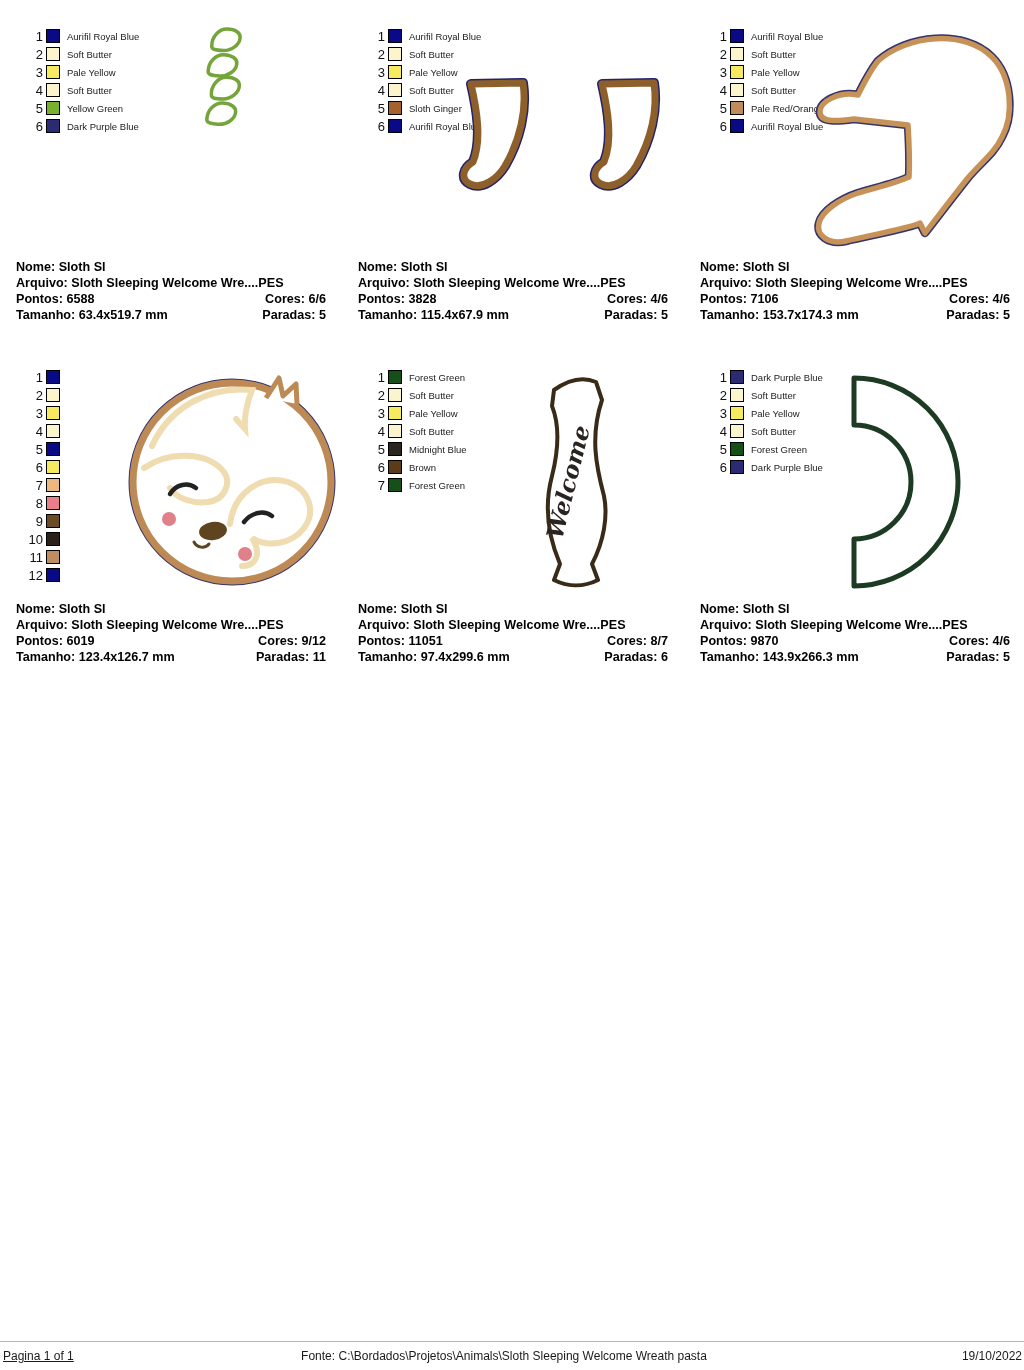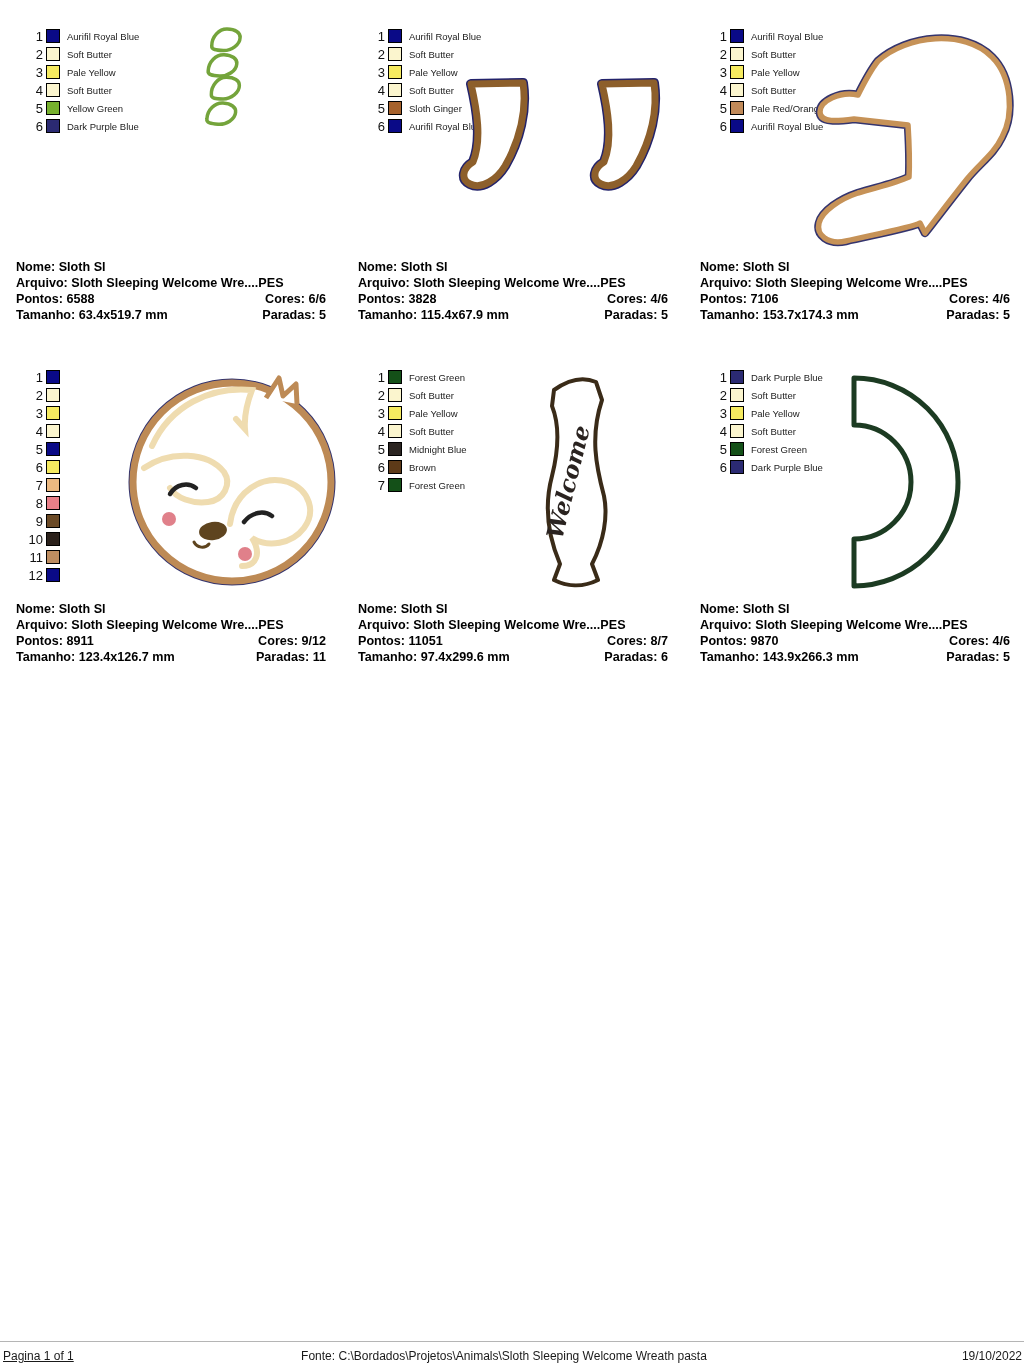--- a/index.html
+++ b/index.html
@@ -257,21 +257,21 @@
       <div class="clr-row">
         <span class="clr-num">12</span>
         <span class="clr-swatch" style="background: rgb(10, 10, 135);"></span>
         <span class="clr-label"></span>
       </div>
     </div>
   <div class="info" style="top:234px;">
     <div><span>Nome:</span> <span>Sloth Sl</span></div>
     <div><span>Arquivo:</span> <span>Sloth Sleeping Welcome Wre....PES</span></div>
     <div class="info-split">
-        <span><span>Pontos:</span> <span>8911</span></span>
+        <span><span>Pontos:</span> <span>6019</span></span>
         <span><span>Cores:</span> <span>9/12</span></span>
       </div>
     <div class="info-split">
         <span><span>Tamanho:</span> <span>123.4x126.7 mm</span></span>
         <span><span>Paradas:</span> <span>11</span></span>
       </div>
   </div>
 </div>
 <svg class="design" style="left:126px;top:370px;" width="214" height="224" viewBox="0 0 214 224">
   <circle cx="106" cy="112" r="99" fill="none" stroke="#34346E" stroke-width="9"></circle>

